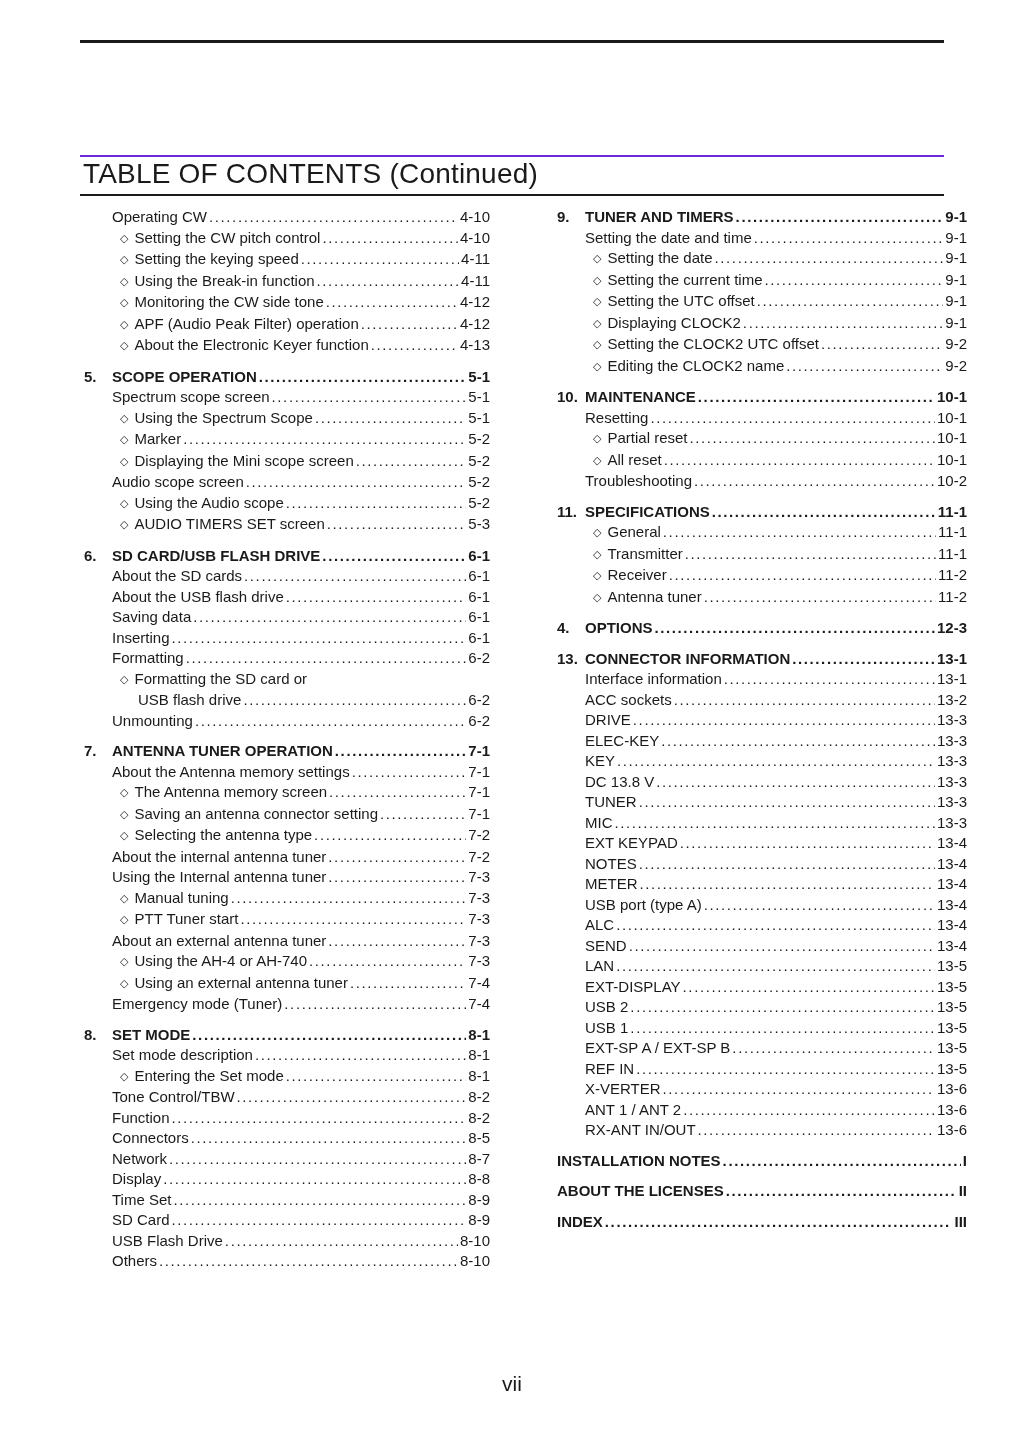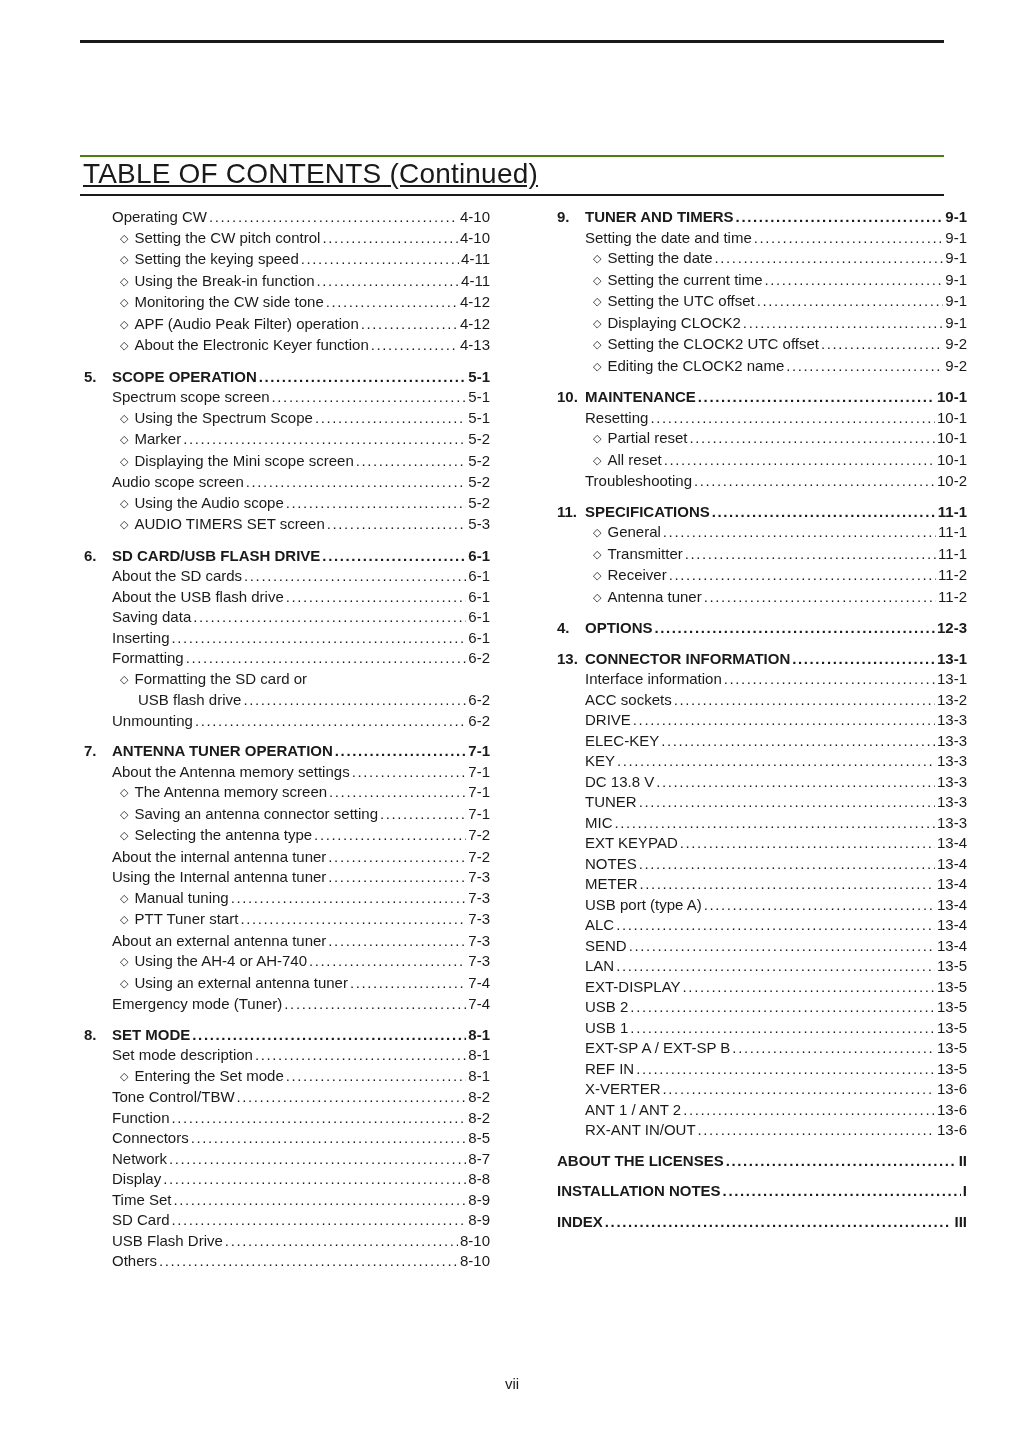--- a/index.html
+++ b/index.html
@@ -16,24 +16,23 @@
     position: absolute;
     left: 80px; top: 40px;
     width: 864px; height: 3px;
     background: #1a1a1a;
   }
   .title-block {
     position: absolute;
     left: 80px; top: 155px;
     width: 864px;
     box-sizing: border-box;
-    border-top: 2px solid #4d7c0f;
+    border-top: 2px solid #6d28d9;
     border-bottom: 2px solid #1a1a1a;
     padding: 1px 0 4px 3px;
-    text-decoration: underline;
   }
   .title { font-size: 28px; letter-spacing: 0.2px; }
   .columns {
     position: absolute;
     left: 84px; top: 207px;
     width: 861px;
     display: flex;
     gap: 22px;
   }
   .col-left  { width: 406px; margin-right: 45px; }
@@ -64,21 +63,21 @@
     letter-spacing: 1.6px;
   }
   .pagenum { flex: none; white-space: nowrap; }
   .col-left > .toc-entry:first-child,
   .col-right > .toc-entry:first-child { margin-top: 0; }
   .footer {
     position: absolute;
     left: 0; top: 1374px;
     width: 100%;
     text-align: center;
-    font-size: 15px;
+    font-size: 21px;
     line-height: 20px;
   }
 </style>
 </head>
 <body>
 
 <div class="page">
   <div class="top-rule"></div>
 
   <div class="title-block">
@@ -582,28 +581,28 @@
           <span class="label">ANT 1 / ANT 2</span>
           <span class="dots"></span>
           <span class="pagenum">13-6</span>
         </div>
         <div class="toc-entry section">
           <span class="label">RX-ANT IN/OUT</span>
           <span class="dots"></span>
           <span class="pagenum">13-6</span>
         </div>
         <div class="toc-entry appendix">
+          <span class="label">INSTALLATION NOTES</span>
+          <span class="dots"></span>
+          <span class="pagenum">I</span>
+        </div>
+        <div class="toc-entry appendix">
           <span class="label">ABOUT THE LICENSES</span>
           <span class="dots"></span>
           <span class="pagenum">II</span>
-        </div>
-        <div class="toc-entry appendix">
-          <span class="label">INSTALLATION NOTES</span>
-          <span class="dots"></span>
-          <span class="pagenum">I</span>
         </div>
         <div class="toc-entry appendix">
           <span class="label">INDEX</span>
           <span class="dots"></span>
           <span class="pagenum">III</span>
         </div>
       </div>
   </div>
 
   <div class="footer">vii</div>

